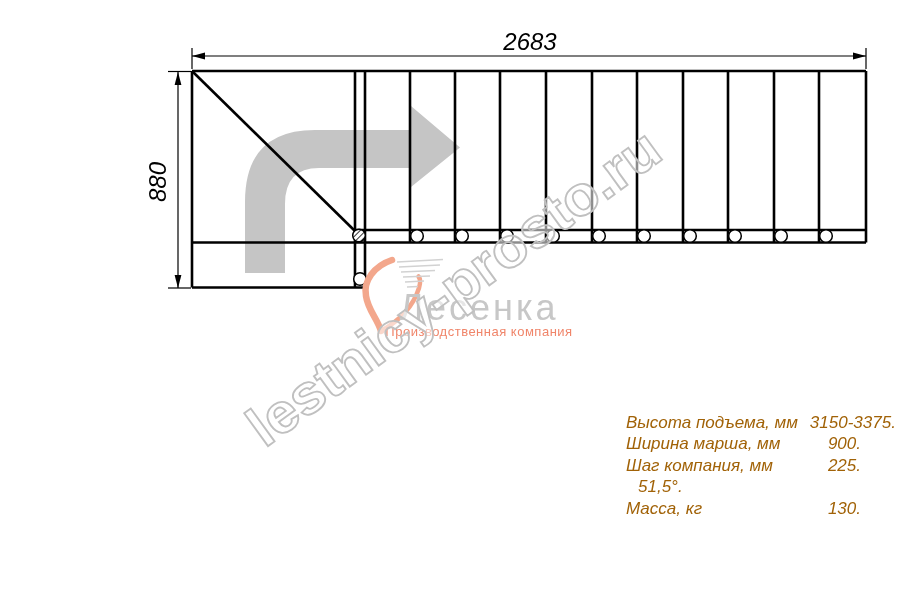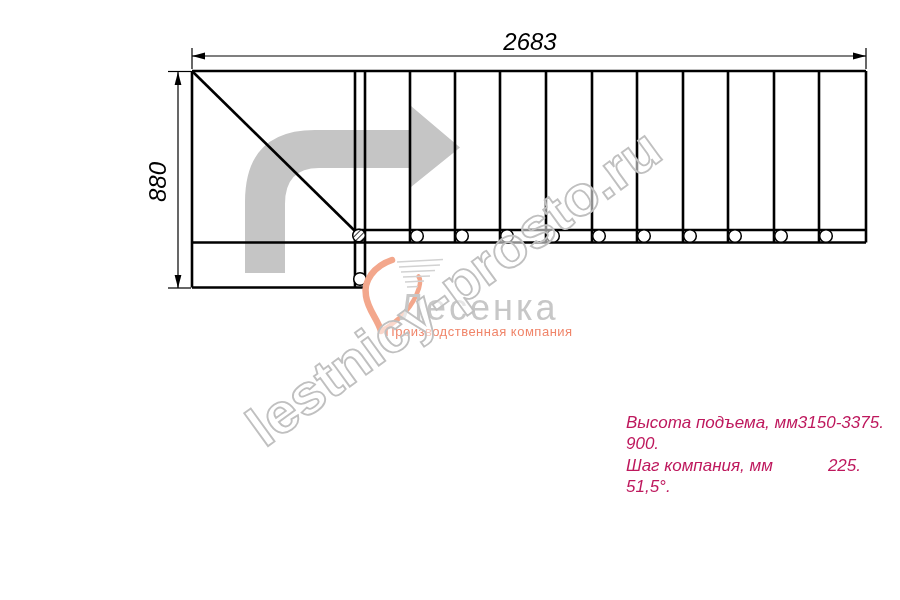--- a/index.html
+++ b/index.html
@@ -6,25 +6,25 @@
   body{
     width:900px;height:600px;background:#ffffff;overflow:hidden;position:relative;
     font-family:"Liberation Sans", sans-serif;
   }
   .stage{position:absolute;left:13px;top:0;width:900px;height:600px;}
   svg{position:absolute;left:0;top:0;}
   
   .specs{
     position:absolute;left:613px;top:412px;width:235px;
     font-family:"Liberation Sans", sans-serif;
-    font-style:italic;font-size:17px;color:#be185d;
+    font-style:italic;font-size:17px;color:#a16207;
   }
   .spec-row{display:flex;justify-content:space-between;height:21.4px;line-height:21.4px;white-space:nowrap;}
   .spec-label{text-align:left;}
-  .spec-value{text-align:center;}
+  .spec-value{text-align:center;margin-left:12px;}
   
   .dim-text{font-family:"Liberation Sans", sans-serif;font-style:italic;font-size:24px;fill:#000;}
   .wm-text{font-family:"Liberation Sans", sans-serif;font-weight:bold;}
   .logo-name-text{font-family:"Liberation Sans", sans-serif;font-size:36px;letter-spacing:3px;fill:#c7c7c7;}
   .logo-tagline-text{font-family:"Liberation Sans", sans-serif;font-size:13px;letter-spacing:0.5px;fill:#f0856a;}
 </style>
 </head>
 <body>
 
 <div class="stage">
@@ -127,23 +127,28 @@
 
     <text class="wm-text" transform="translate(452,303) rotate(-36)" text-anchor="middle" font-size="56" textLength="495" lengthAdjust="spacingAndGlyphs" fill="rgba(255,255,255,0.55)" stroke="#c0c0c0" stroke-width="1.8">lestnicy-prosto.ru</text>
   </svg>
 
   <div class="specs">
     <div class="spec-row">
       <span class="spec-label">Высота подъема, мм</span>
       <span class="spec-value">3150-3375.</span>
     </div>
     <div class="spec-row">
+      <span class="spec-label">Ширина марша, мм</span>
       <span class="spec-value">900.</span>
     </div>
     <div class="spec-row">
       <span class="spec-label">Шаг компания, мм</span>
       <span class="spec-value">225.</span>
     </div>
     <div class="spec-row">
       <span class="spec-value">51,5°.</span>
     </div>
+    <div class="spec-row">
+      <span class="spec-label">Масса, кг</span>
+      <span class="spec-value">130.</span>
+    </div>
   </div>
 </div>
 
 </body></html>

